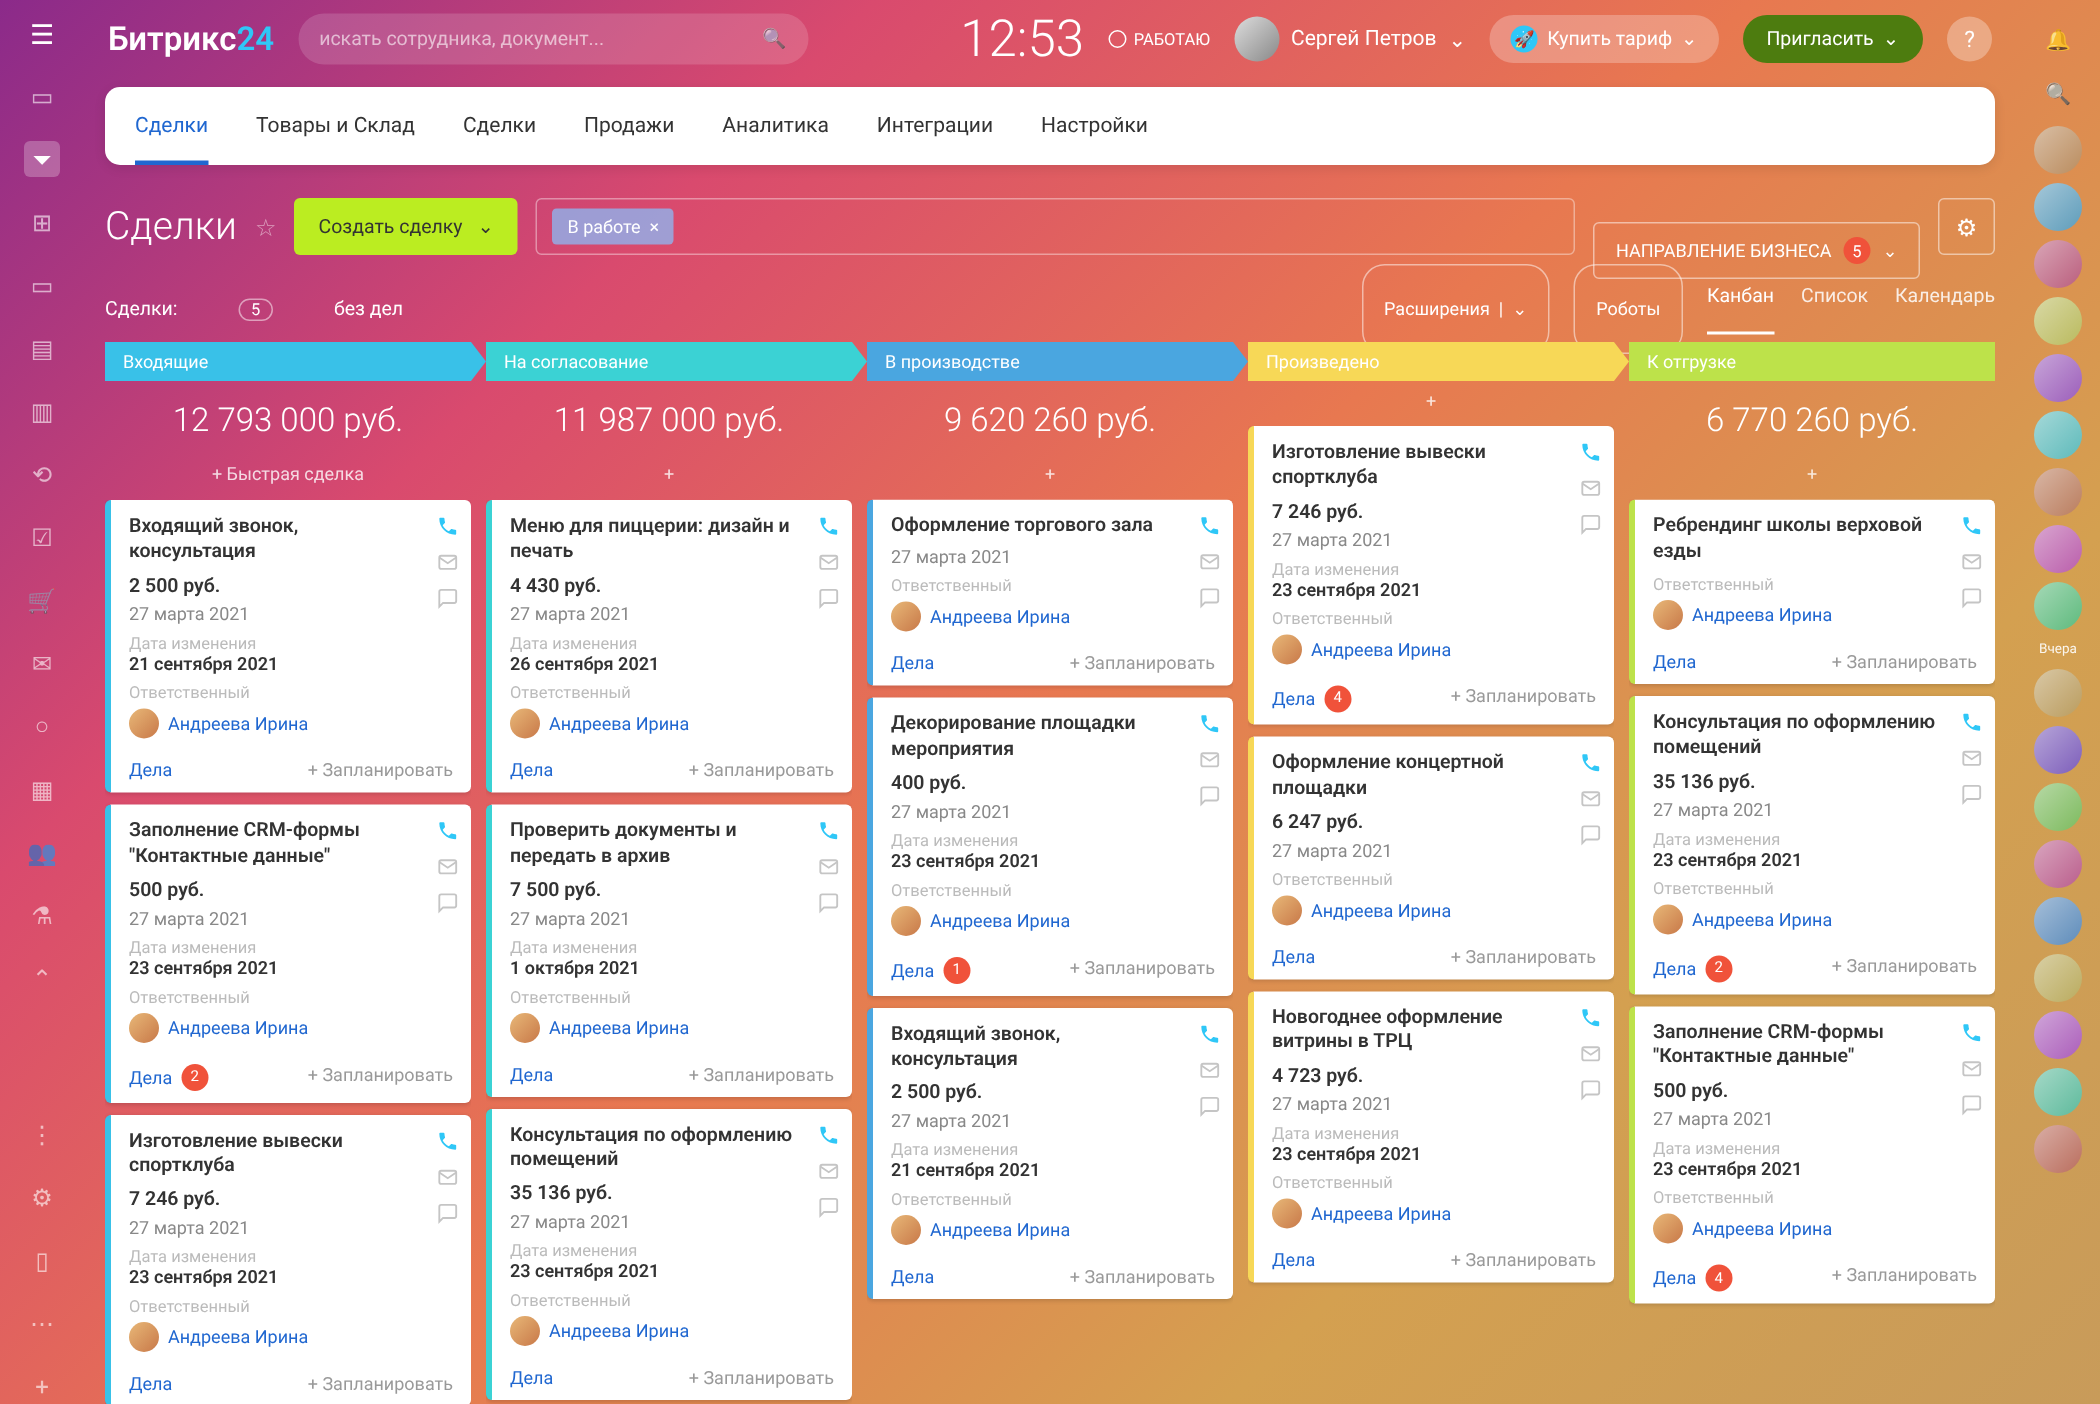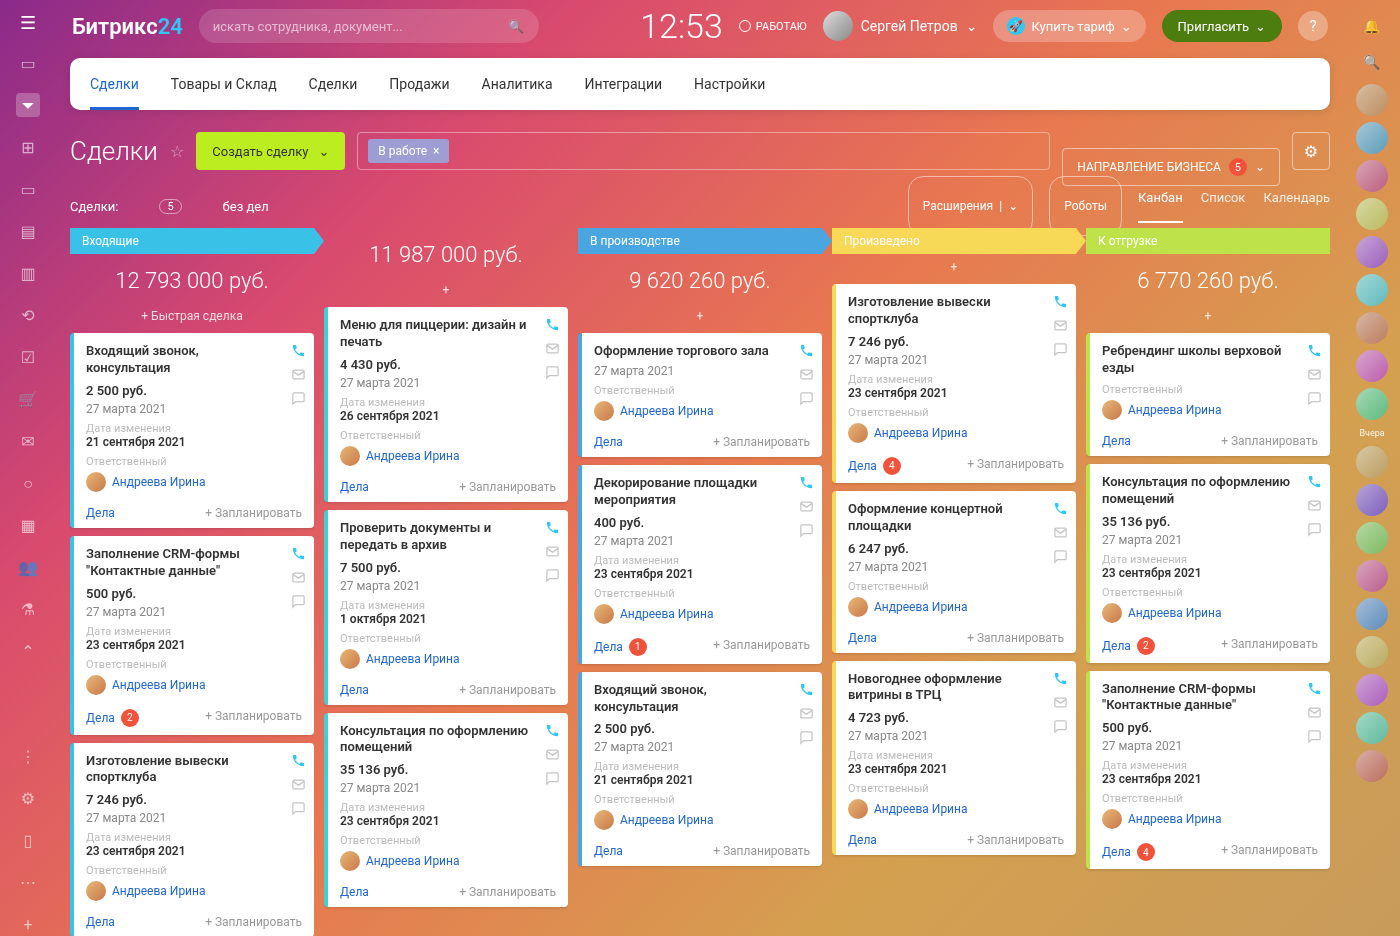--- a/index.html
+++ b/index.html
@@ -293,20 +293,23 @@
             <a>Андреева Ирина</a>
           </div>
           <div class="foot">
             <div class="deals">Дела</div>
             <div class="plan">+ Запланировать</div>
           </div>
         </div>
       </div>
     </div>
     <div class="col" style="--cc: #3bd2d4;">
+      <div class="col-head">
+        <span>На согласование</span>
+      </div>
       <div class="col-sum">11 987 000 руб.</div>
       <div class="col-add">+</div>
       <div class="col-body">
         <div class="card">
           <div class="icons">
             <span class="ph"><svg viewBox="0 0 24 24" fill="currentColor">
                 <path d="M6.6 10.8c1.4 2.8 3.8 5.1 6.6 6.6l2.2-2.2c.3-.3.7-.4 1-.2 1.1.4 2.4.6 3.6.6.6 0 1 .4 1 1V20c0 .6-.4 1-1 1C10.6 21 3 13.4 3 4c0-.6.4-1 1-1h3.5c.6 0 1 .4 1 1 0 1.2.2 2.5.6 3.6.1.4 0 .8-.3 1l-2.2 2.2z"></path>
               </svg></span>
             <span><svg viewBox="0 0 24 24" fill="none" stroke="currentColor" stroke-width="2">
                 <rect x="3" y="5" width="18" height="14" rx="2"></rect>

